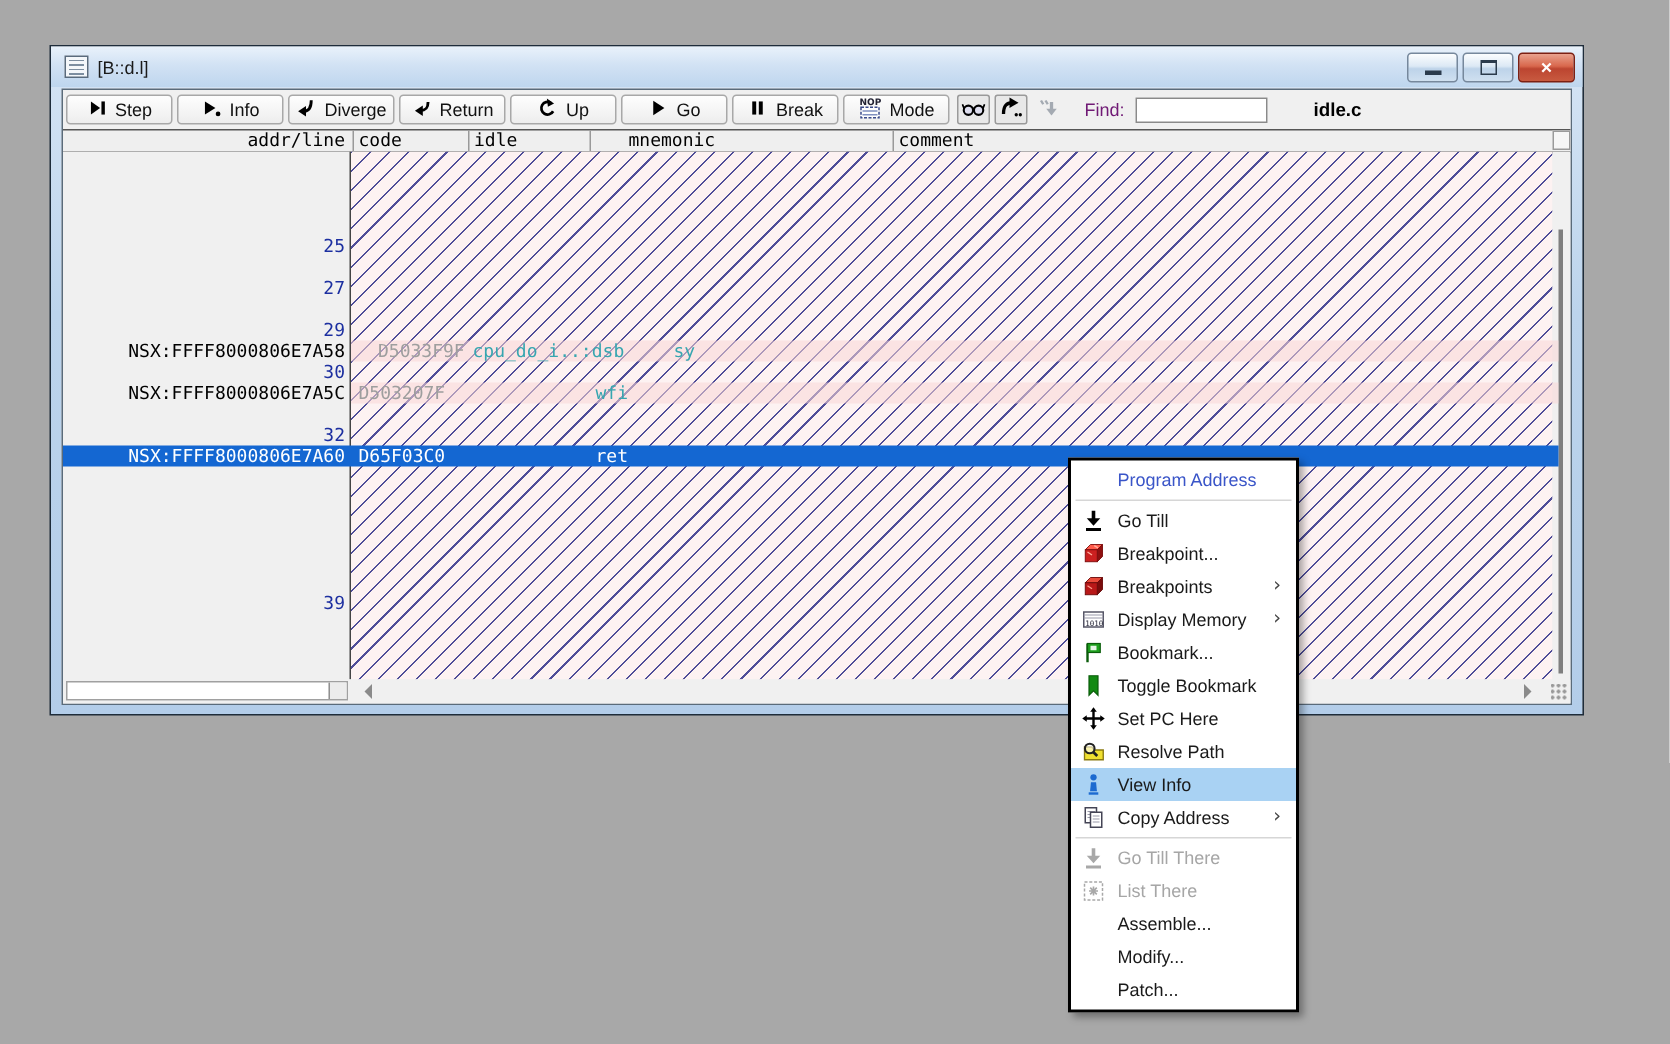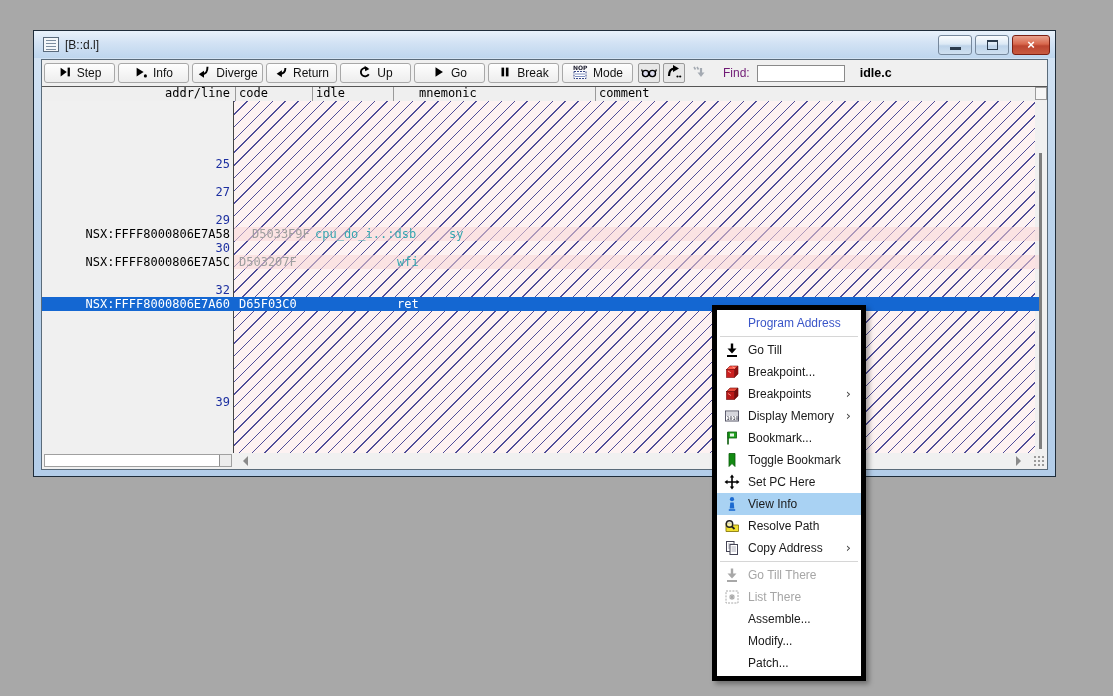--- a/index.html
+++ b/index.html
@@ -33,21 +33,21 @@
   .toolbar{height:26px;display:flex;align-items:center;padding:0 2px;gap:3px;background:#f0f0f0;}
   .tbtn{height:20px;width:71px;border:1px solid #a8a8a8;border-radius:3px;box-sizing:border-box;
     background:linear-gradient(180deg,#fefefe,#ededed);display:flex;align-items:center;justify-content:center;
     gap:5px;font-size:12px;color:#111;}
   .tbtn svg{flex:0 0 auto;}
   .ibtn{height:20px;width:22px;border:1px solid #9a9a9a;border-radius:2px;box-sizing:border-box;
     background:#e8e8e8;display:flex;align-items:center;justify-content:center;}
   .ibtn.flat{border-color:transparent;background:transparent;}
   .find-label{font-size:12px;color:#701a75;margin:0 4px 0 10px;}
   .find-input{width:88px;height:17px;border:1px solid #8a8a8a;background:#fff;font-size:12px;padding:0 3px;box-sizing:border-box;}
-  .src-file{font-size:12.5px;font-weight:bold;color:#000;margin-left:12px;}
+  .src-file{font-size:12.5px;font-weight:bold;color:#000;margin-left:28px;}
 
   
   .listing{position:absolute;left:0;right:0;top:26px;bottom:0;}
   .hdr{position:relative;height:14px;border-top:1px solid #555;border-bottom:1px solid #444;
     background:#efefef;font-family:"DejaVu Sans Mono",monospace;font-size:12px;color:#000;}
   .hdr .hcell{position:absolute;top:0;line-height:13px;white-space:pre;}
   .hdr .hsep{position:absolute;top:0;bottom:0;width:1px;background:#9a9a9a;}
   .hdr .corner-box{position:absolute;right:0;top:0;width:12px;height:13px;border:1px solid #9a9a9a;
     background:#f6f6f6;box-sizing:border-box;}
   .content{position:absolute;left:0;right:0;top:15px;bottom:16px;overflow:hidden;}
@@ -76,21 +76,21 @@
   .mini-thumb{position:absolute;right:0;top:0;bottom:0;width:11px;background:#ececec;border-left:1px solid #909090;}
   .main-hscroll{position:absolute;left:193px;right:0;top:0;bottom:0;}
   .arrow{position:absolute;width:0;height:0;border:5px solid transparent;}
   .arrow.left{left:8px;top:3px;border-right-color:#8a8a8a;border-left-width:0;}
   .arrow.right{right:26px;top:3px;border-left-color:#8a8a8a;border-right-width:0;}
   .grip{position:absolute;right:2px;bottom:2px;width:11px;height:11px;
     background-image:radial-gradient(circle at 2px 2px,#9a9a9a 1.2px,transparent 1.3px);
     background-size:4px 4px;background-position:bottom right;}
 
   
-  .cmenu{position:absolute;left:712px;top:305px;width:154px;background:#fff;border:5px solid #000000;
+  .cmenu{position:absolute;left:712px;top:305px;width:154px;background:#fff;border:2px solid #000000;
     box-sizing:border-box;box-shadow:3px 3px 5px rgba(0,0,0,0.35);padding:2px 0;font-size:12px;color:#1a1a1a;}
   .cm-title{height:22px;line-height:22px;padding-left:31px;color:var(--menu-title);}
   .cm-sep{height:1px;background:#d6d6d6;margin:2px 3px;}
   .cm-item{position:relative;height:22px;display:flex;align-items:center;padding-left:7px;box-sizing:border-box;}
   .cm-item .ic{width:16px;height:16px;margin-right:8px;display:flex;align-items:center;justify-content:center;}
   .cm-item.hl{background:var(--menu-highlight);}
   .cm-item.dis{color:#a6a6a6;}
   .cm-item .sub{position:absolute;right:10px;top:3px;font-size:13px;color:#444;font-family:"DejaVu Sans",sans-serif;}
 </style>
 </head>
@@ -316,39 +316,39 @@
           <svg width="16" height="16" viewBox="0 0 16 16">
             <path d="M8 2 L8 14 M2 8 L14 8" stroke="#000" stroke-width="1.6"></path>
             <path d="M8 0.5 L5.8 3.5 H10.2 Z" fill="#000"></path>
             <path d="M8 15.5 L5.8 12.5 H10.2 Z" fill="#000"></path>
             <path d="M0.5 8 L3.5 5.8 V10.2 Z" fill="#000"></path>
             <path d="M15.5 8 L12.5 5.8 V10.2 Z" fill="#000"></path>
           </svg>
         </span>
         <span>Set PC Here</span>
       </div>
+      <div class="cm-item">
+        <span class="ic">
+          <svg width="16" height="16" viewBox="0 0 16 16">
+            <path d="M2 5 H7 L8.5 7 H14.5 V13.5 H2 Z" fill="#f0e030" stroke="#8a7a10" stroke-width="0.9"></path>
+            <circle cx="5.5" cy="6" r="3.2" fill="rgba(255,255,255,0.6)" stroke="#222" stroke-width="1.4"></circle>
+            <path d="M7.8 8.3 L10.5 11" stroke="#222" stroke-width="1.8"></path>
+          </svg>
+        </span>
+        <span>Resolve Path</span>
+      </div>
       <div class="cm-item hl">
         <span class="ic">
           <svg width="16" height="16" viewBox="0 0 16 16">
             <circle cx="8" cy="3.2" r="2.1" fill="#1c6ad0"></circle>
             <path d="M6.3 6.5 H9.7 L10.3 12.5 H5.7 Z" fill="#1c6ad0"></path>
             <rect x="4.8" y="13.2" width="6.4" height="1.6" fill="#1c6ad0"></rect>
           </svg>
         </span>
         <span>View Info</span>
-      </div>
-      <div class="cm-item">
-        <span class="ic">
-          <svg width="16" height="16" viewBox="0 0 16 16">
-            <path d="M2 5 H7 L8.5 7 H14.5 V13.5 H2 Z" fill="#f0e030" stroke="#8a7a10" stroke-width="0.9"></path>
-            <circle cx="5.5" cy="6" r="3.2" fill="rgba(255,255,255,0.6)" stroke="#222" stroke-width="1.4"></circle>
-            <path d="M7.8 8.3 L10.5 11" stroke="#222" stroke-width="1.8"></path>
-          </svg>
-        </span>
-        <span>Resolve Path</span>
       </div>
       <div class="cm-item">
         <span class="ic">
           <svg width="16" height="16" viewBox="0 0 16 16">
             <rect x="2.5" y="1.5" width="7.5" height="10" fill="#fff" stroke="#445"></rect>
             <path d="M4 4 H9 M4 6 H9 M4 8 H9" stroke="#99a" stroke-width="0.8"></path>
             <rect x="6" y="4.5" width="7.5" height="10" fill="#fff" stroke="#445"></rect>
             <path d="M7.5 7 H12 M7.5 9 H12 M7.5 11 H12" stroke="#99a" stroke-width="0.8"></path>
           </svg>
         </span>

